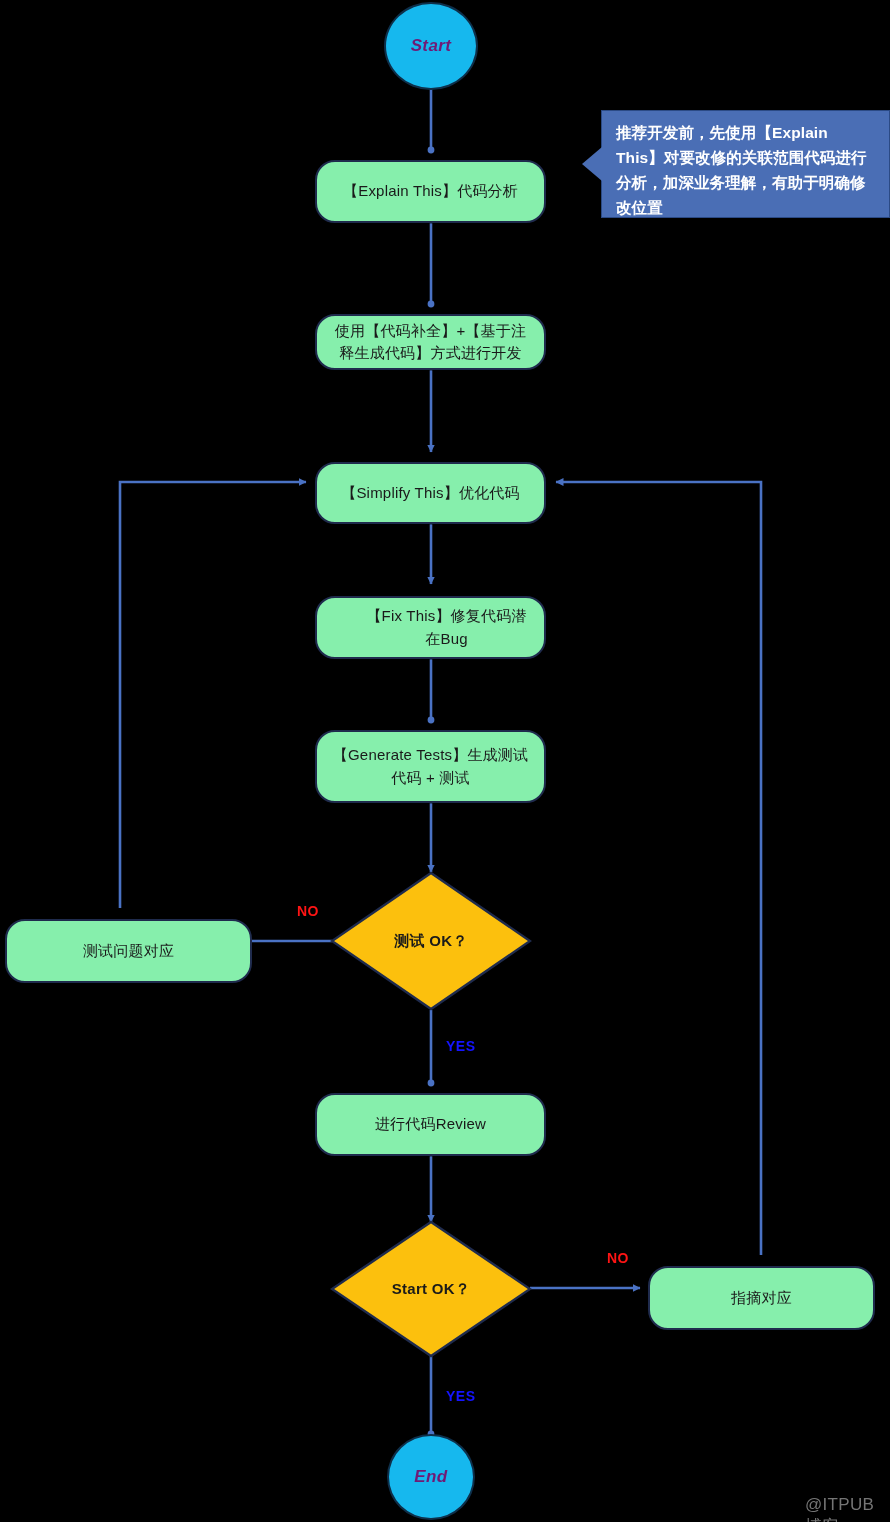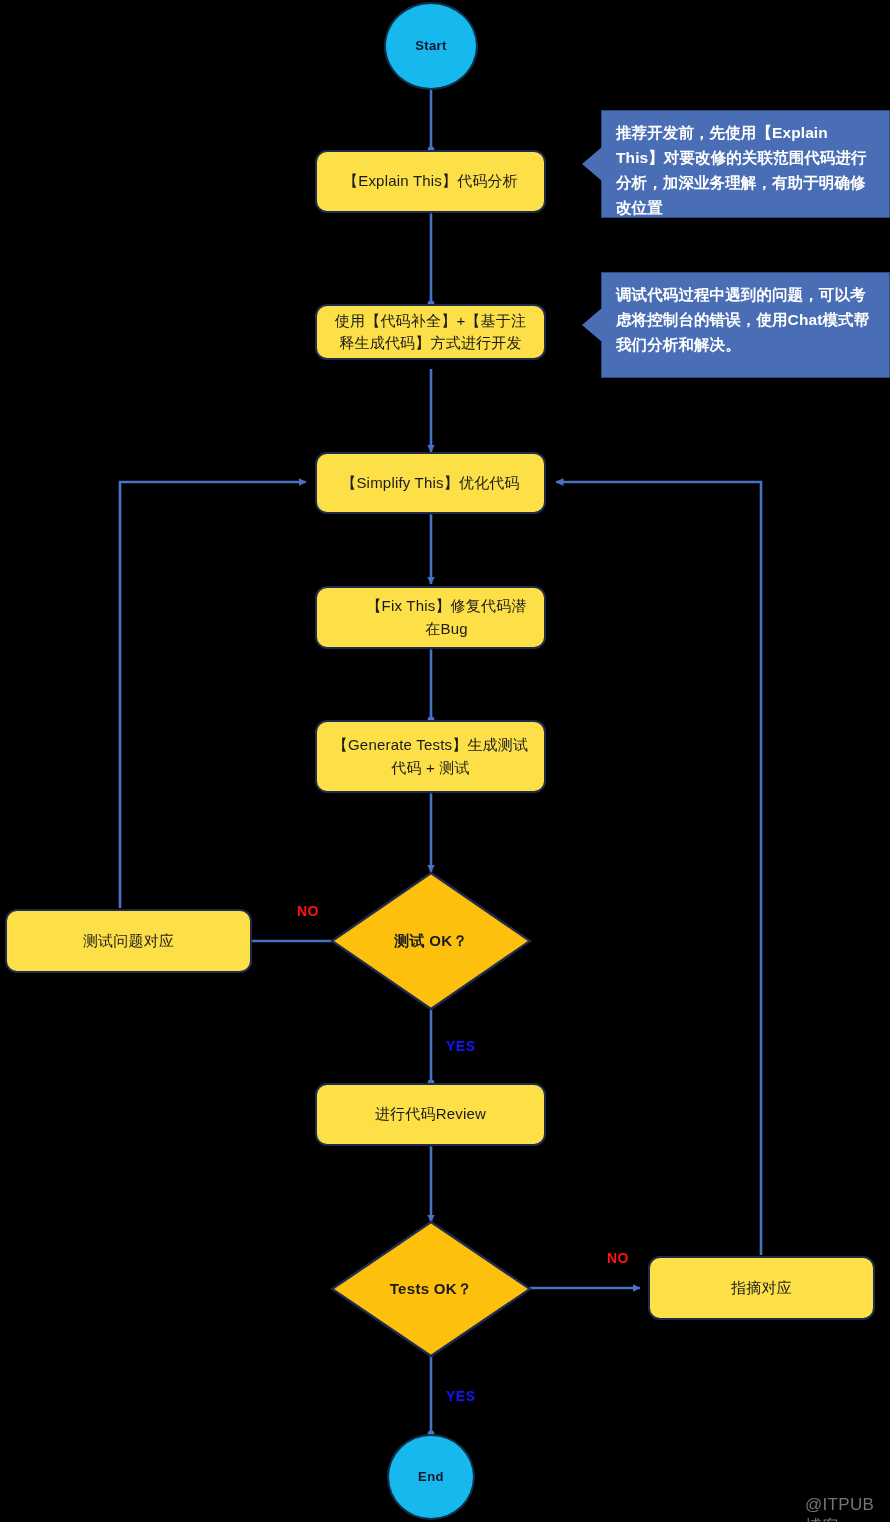--- a/index.html
+++ b/index.html
@@ -32,33 +32,35 @@
     display: flex;
     align-items: center;
     justify-content: center;
     text-align: center;
     color: #1a1a1a;
     font-size: 15px;
     line-height: 1.5;
     letter-spacing: 0.2px;
   }
   .node.process {
-    background: #fde047;
+    background: #86efac;
     border: 2px solid #1F2B4D;
-    border-radius: 12px;
+    border-radius: 20px;
     box-shadow: 0 1px 0 rgba(0,0,0,0.35);
+    margin-top: 10px;
   }
   .node.terminator {
     background: #16B8EE;
     border: 2px solid #0E2F4A;
     border-radius: 50%;
-    color: #0f172a;
+    color: #701a75;
     font-weight: bold;
-    font-size: 13px;
+    font-size: 17px;
     letter-spacing: 0.4px;
+    font-style: italic;
   }
   .node .label {
     padding: 0 10px;
     white-space: pre-line;
   }
   .decision {
     position: absolute;
     font-weight: bold;
   }
   .decision .dia {
@@ -174,24 +176,20 @@
   <div class="callout" style="left:601px; top:110px; width:289px; height:108px;">
     <span class="tail"></span>
     <span>推荐开发前，先使用【Explain This】对要改修的关联范围代码进行分析，加深业务理解，有助于明确修改位置</span>
   </div>
 
   <div class="node process" style="left:315px; top:304px; width:231px; height:56px;align-items:center;">
     <span class="label">使用【代码补全】+【基于注
 释生成代码】方式进行开发</span>
   </div>
 
-  <div class="callout" style="left:601px; top:272px; width:289px; height:106px;">
-    <span class="tail"></span>
-    <span>调试代码过程中遇到的问题，可以考虑将控制台的错误，使用Chat模式帮我们分析和解决。</span>
-  </div>
 
   <div class="node process" style="left:315px; top:452px; width:231px; height:62px;">
     <span class="label">【Simplify This】优化代码</span>
   </div>
 
   <div class="node process" style="left:315px; top:586px; width:231px; height:63px;padding-left:32px;">
     <span class="label">【Fix This】修复代码潜在Bug</span>
   </div>
 
   <div class="node process" style="left:315px; top:720px; width:231px; height:73px;">
@@ -215,21 +213,21 @@
   <div class="edge-label yes" style="left:446px; top:1038px;">YES</div>
 
   <div class="node process" style="left:315px; top:1083px; width:231px; height:63px;">
     <span class="label">进行代码Review</span>
   </div>
 
   <div class="decision" style="left:330px; top:1220px; width:202px; height:138px;">
     <svg class="dia" viewBox="0 0 202 138" xmlns="http://www.w3.org/2000/svg">
       <polygon points="101,2 200,69 101,136 2,69" fill="#FCC00D" stroke="#1F2B4D" stroke-width="2.4"></polygon>
     </svg>
-    <div class="dtext">Tests OK？</div>
+    <div class="dtext">Start OK？</div>
   </div>
 
   <div class="node process" style="left:648px; top:1256px; width:227px; height:64px;">
     <span class="label">指摘对应</span>
   </div>
 
   <div class="edge-label no" style="left:583px; top:1250px;">NO</div>
 
   <div class="edge-label yes" style="left:446px; top:1388px;">YES</div>
 

